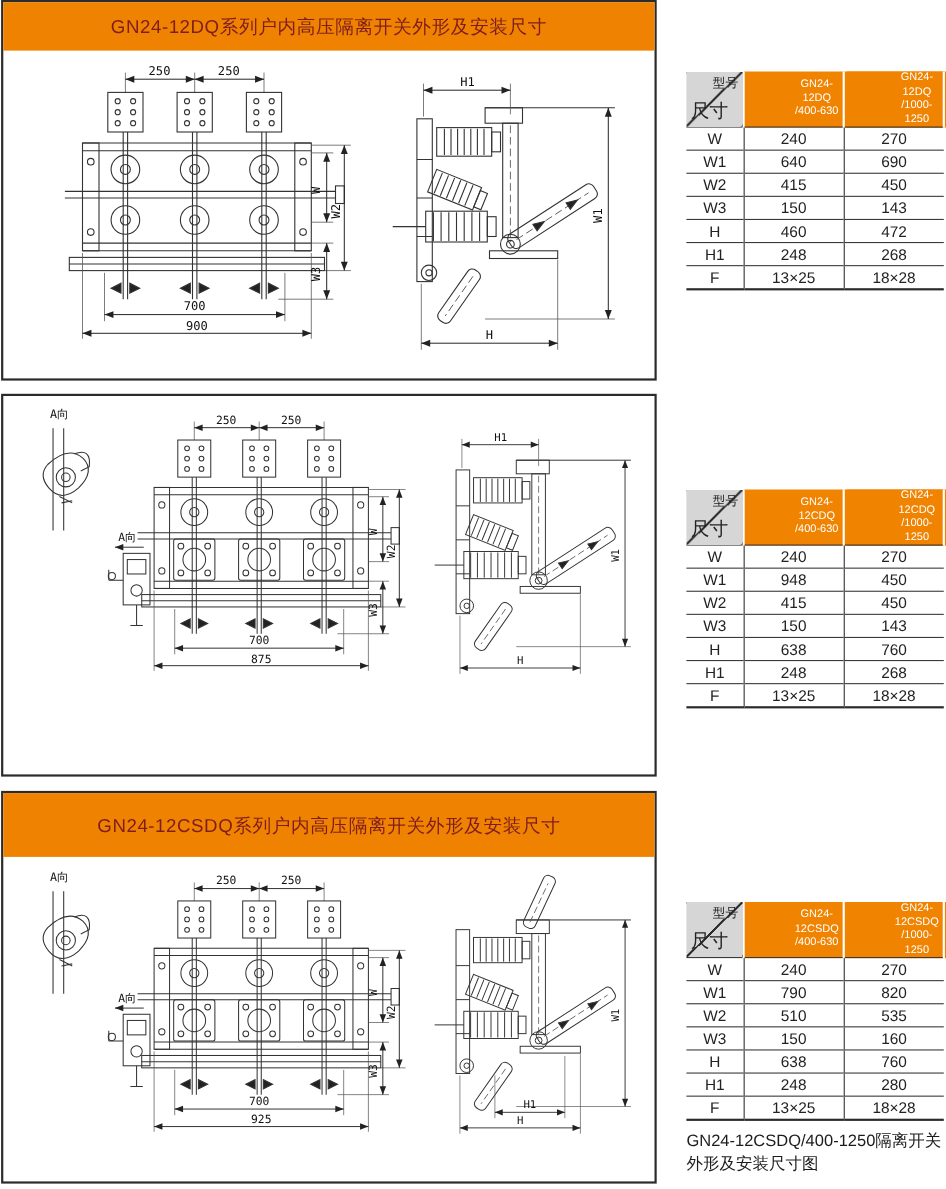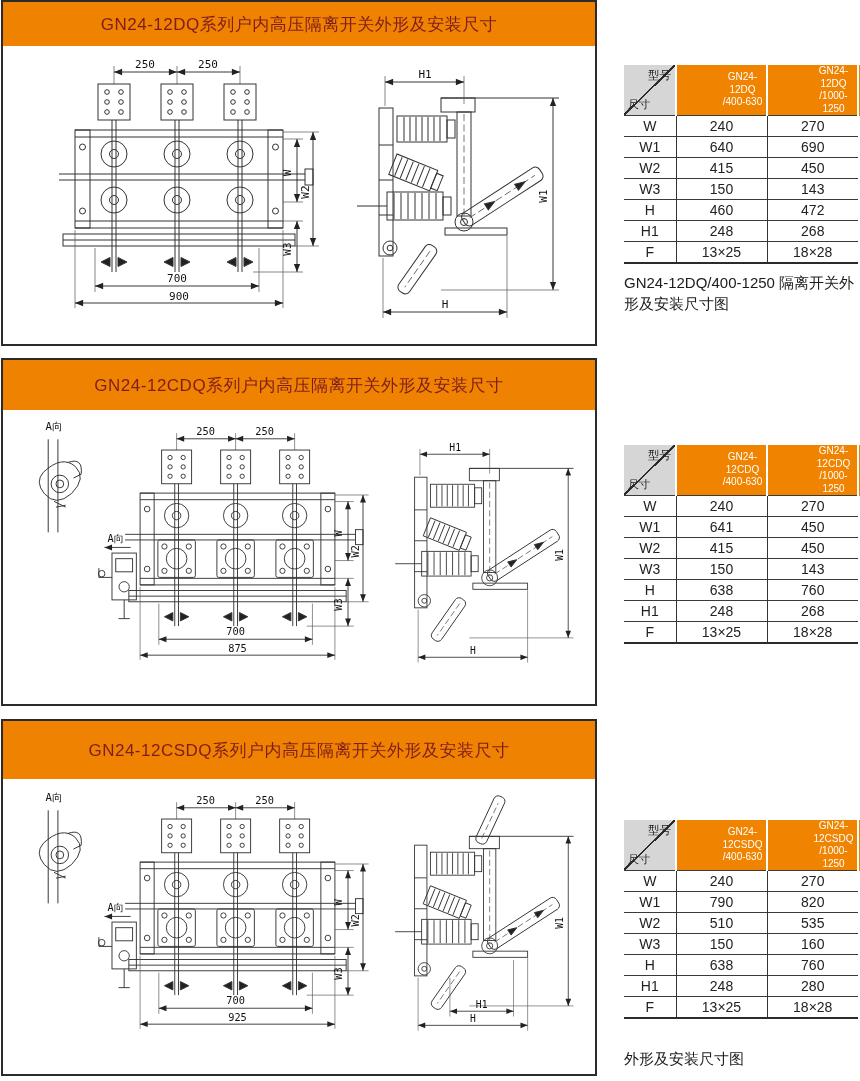--- a/index.html
+++ b/index.html
@@ -28,21 +28,21 @@
   .right-col { position:absolute; left:624px; width:234px; }
   table.dim-table { border-collapse:collapse; width:234px; table-layout:fixed; }
   table.dim-table col.c1 { width:52px; } table.dim-table col.c2 { width:91px; } table.dim-table col.c3 { width:91px; }
   table.dim-table th { height:38px; font-weight:normal; vertical-align:middle;padding-left:42px; }
   th.model-th { background:#f08300; color:#fff; font-size:10px; line-height:1.25;
                 border-left:2px solid #fff; text-align:center; }
   th.model-th.last { border-right:2px solid #fff; box-shadow:3px 0 0 #ef8200; }
   th.corner { position:relative; padding:0;
      background:linear-gradient(to bottom right,#d6d6d6 48.8%,#2b2b2b 48.8%,#2b2b2b 51.4%,#d6d6d6 51.4%); }
   th.corner .c-top { position:absolute; top:3px; right:4px; font-size:11.5px; color:#222; }
-  th.corner .c-bot { position:absolute; bottom:3px; left:4px; font-size:11px; color:#222;margin-top:36px; }
+  th.corner .c-bot { position:absolute; bottom:3px; left:4px; font-size:17px; color:#222;margin-top:36px; }
   table.dim-table td { height:21px; text-align:center; font-size:14px; color:#222;
                        border-top:1px solid #3a3a3a; }
   table.dim-table tr:last-child td { border-bottom:2px solid #2b2b2b; }
   table.dim-table td.v { border-left:1.5px solid #333;margin-top:44px; }
   .caption { margin-top:8px; font-size:15px; line-height:1.45; color:#1c1c1c; }
 </style>
 </head>
 <body>
 
 <div class="page">
@@ -276,25 +276,23 @@
             <td class="v">248</td>
             <td class="v">268</td>
           </tr>
       <tr>
             <td>F</td>
             <td class="v">13×25</td>
             <td class="v">18×28</td>
           </tr>
     </tbody>
       </table>
-    <p class="caption"><span>GN24-12DQ/400-1250 隔离开关外</span><br><span>形及安装尺寸图</span></p>
   </div>
 
   <div class="panel" style="top:358px; height:348px;">
-    <div class="banner" style="height:50px;">GN24-12CDQ系列户内高压隔离开关外形及安装尺寸</div>
     <div class="drawzone" style="height:294px;">
       <svg class="draw" style="left:8px; top:8px;" width="88" height="126" viewBox="0 0 90 130">
         <use href="#aview-geo"></use>
         <text class="mid" x="44" y="12">A向</text>
       </svg>
       <svg class="draw" style="left:94px; top:8px;" width="281" height="272" viewBox="0 0 300 290">
         <use href="#front-geo"></use>
           <use href="#front-mech"></use>
         <text class="mid" x="20" y="132">A向</text>
         <path class="dim" d="M8,138 H36" marker-start="url(#arr)"></path>
@@ -338,21 +336,21 @@
           <div>/1000-1250</div>
         </th>
       </tr>
       <tr>
             <td>W</td>
             <td class="v">240</td>
             <td class="v">270</td>
           </tr>
       <tr>
             <td>W1</td>
-            <td class="v">641</td>
+            <td class="v">948</td>
             <td class="v">450</td>
           </tr>
       <tr>
             <td>W2</td>
             <td class="v">415</td>
             <td class="v">450</td>
           </tr>
       <tr>
             <td>W3</td>
             <td class="v">150</td>
@@ -460,16 +458,16 @@
             <td class="v">248</td>
             <td class="v">280</td>
           </tr>
       <tr>
             <td>F</td>
             <td class="v">13×25</td>
             <td class="v">18×28</td>
           </tr>
     </tbody>
       </table>
-    <p class="caption"><br><span>外形及安装尺寸图</span></p>
+    <p class="caption"><span>GN24-12CSDQ/400-1250隔离开关</span><br><span>外形及安装尺寸图</span></p>
   </div>
 
 </div>
 
 </body></html>

